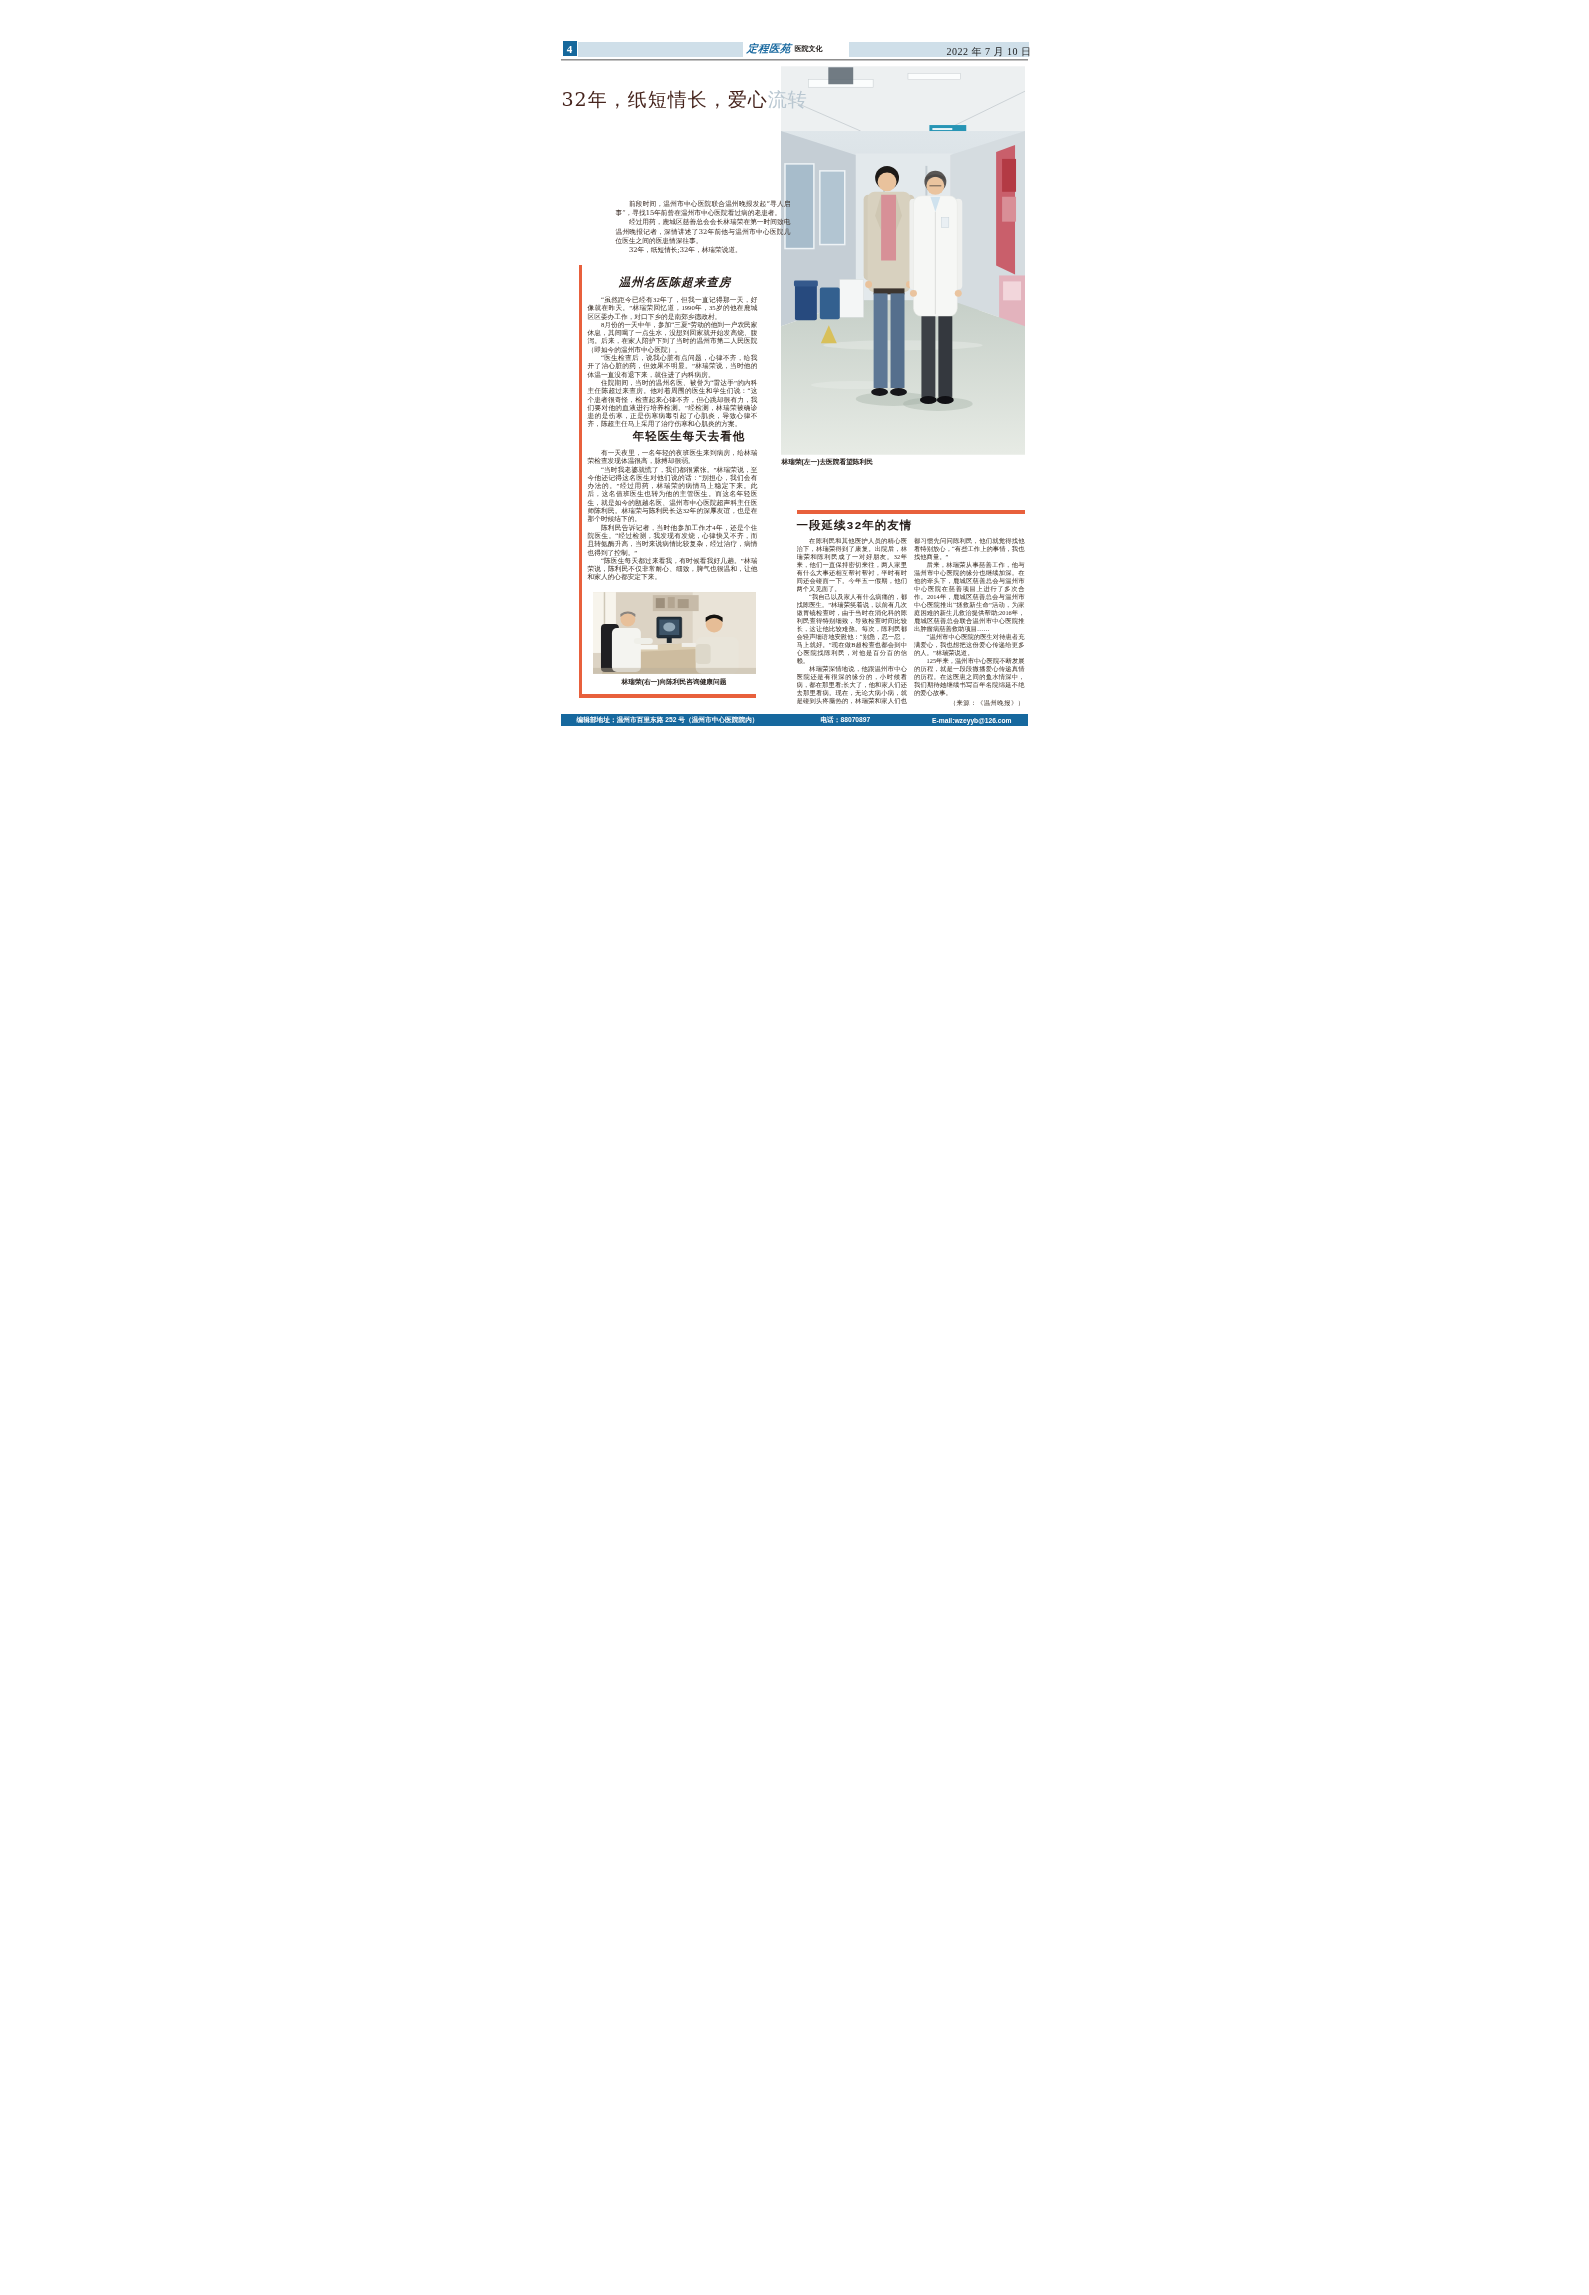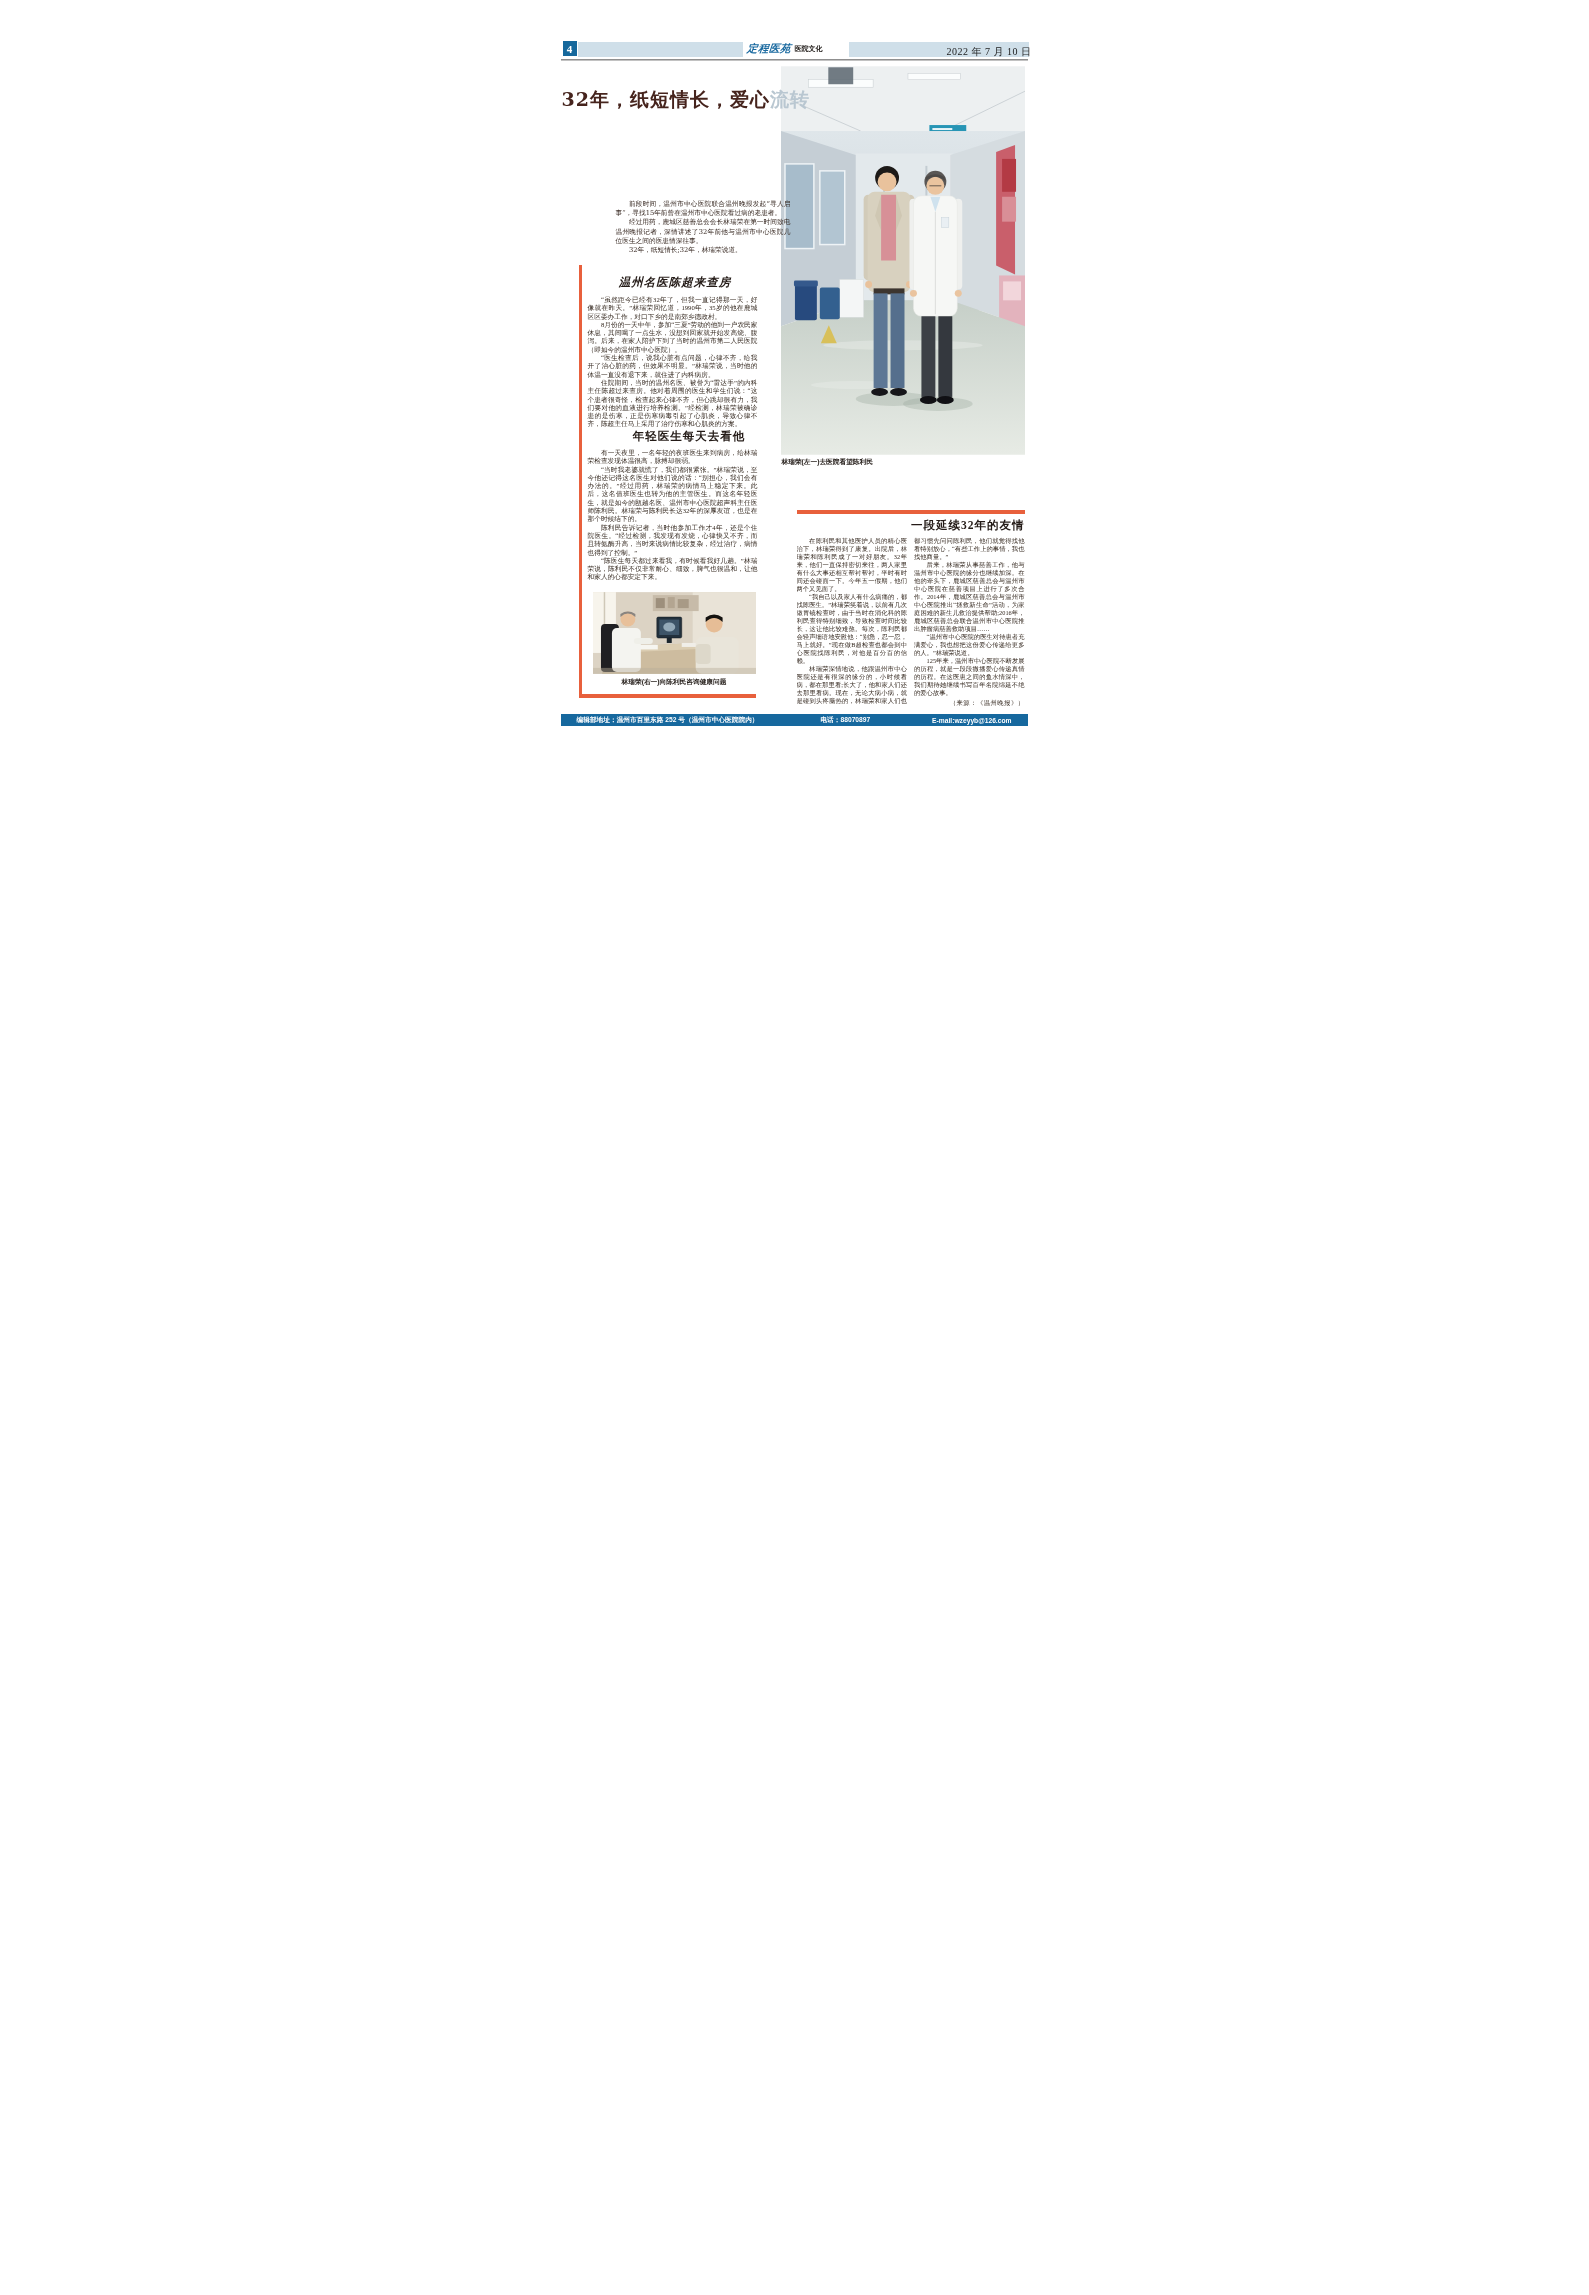--- a/index.html
+++ b/index.html
@@ -22,21 +22,21 @@
     font-family:"DejaVu Serif","Liberation Serif",serif;font-style:italic;font-weight:bold;
     font-size:10.5px;color:#1a6aa0;transform:skewX(-6deg);letter-spacing:0.5px;white-space:nowrap;
   }
   .masthead-sub{font-family:"Liberation Sans","DejaVu Sans",sans-serif;font-weight:bold;font-size:7px;color:#17120f;white-space:nowrap;}
   .issue-date{position:absolute;left:417px;top:45px;font-size:10px;color:#1c1c1c;letter-spacing:0.5px;}
   .header-rule{position:absolute;left:31px;top:59px;width:467px;height:1.5px;
     border-top:0.7px solid #8f8f8f;border-bottom:0.5px solid #c2c2c2;box-sizing:border-box;}
   
   .kicker{
     position:absolute;left:32px;top:87px;z-index:6;white-space:nowrap;
-    font-family:"DejaVu Serif","Liberation Serif",serif;font-weight:bold;
+    font-family:"DejaVu Serif","Liberation Serif",serif;font-weight:normal;
     font-size:19px;letter-spacing:1px;color:#46241d;
   }
   .kicker .light{color:#b9c7d1;}
   .headline{
     position:absolute;left:31px;top:117px;width:214px;z-index:5;
     font-family:"Liberation Sans","DejaVu Sans",sans-serif;font-weight:900;
     font-size:30px;line-height:1.17;letter-spacing:2px;color:#17120f;
     -webkit-text-stroke:1px #17120f;white-space:nowrap;
   }
   
@@ -64,22 +64,22 @@
   }
   #a1-body{top:296px;}
   #a2-body{top:449px;}
   .body-col p{margin:0;text-indent:2em;}
   
   .photo-top{position:absolute;left:251px;top:66px;width:244px;height:389px;overflow:hidden;}
   .caption{font-family:"Liberation Sans","DejaVu Sans",sans-serif;font-weight:bold;font-size:6.7px;color:#211a16;}
   .caption-1{position:absolute;left:252px;top:458px;width:244px;text-align:left;}
   
   .sec3-heading{
-    position:absolute;left:267px;top:518px;width:228px;text-align:right;margin:0;
-    font-family:Liberation Serif, serif;font-weight:800;
+    position:absolute;left:267px;top:518px;width:228px;text-align:left;margin:0;
+    font-family:Liberation Mono, monospace;font-weight:800;
     font-size:11.5px;letter-spacing:1px;color:#241b17;
   }
   .a3-body{
     position:absolute;left:267px;top:537px;width:228px;height:183px;
     column-count:2;column-gap:7px;
     font-size:6.3px;line-height:8px;text-align:justify;color:#34281f;overflow:hidden;
   }
   .a3-body p{margin:0;text-indent:2em;}
   .attribution{
     margin:2px 0 0 0 !important;text-indent:0 !important;text-align:right;

